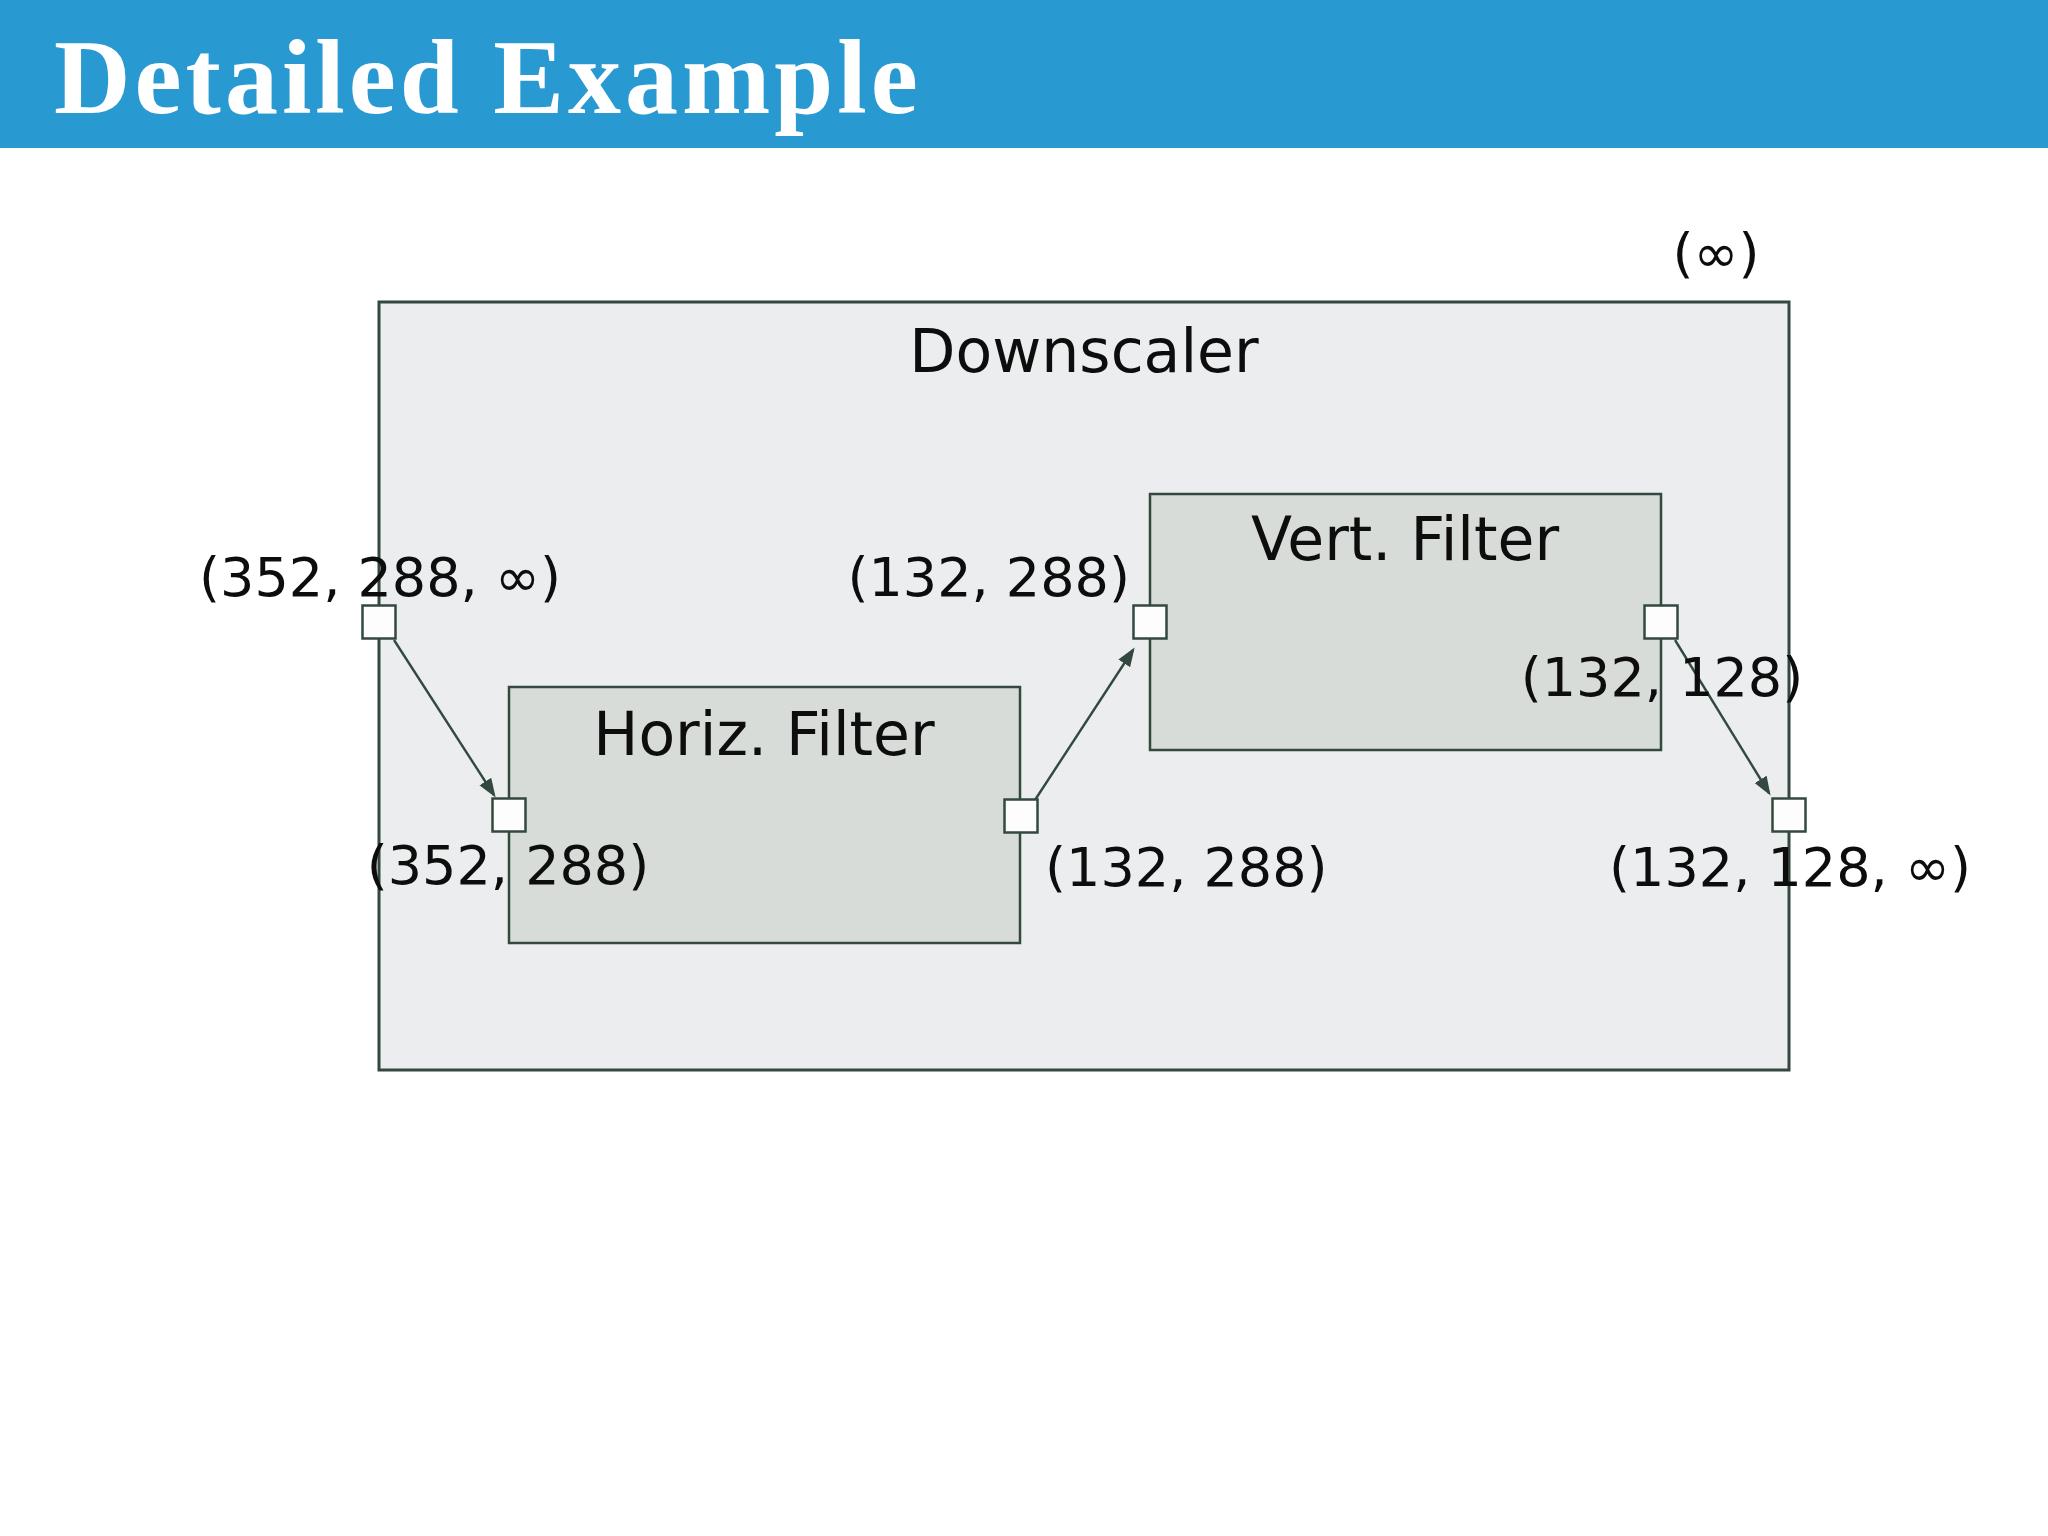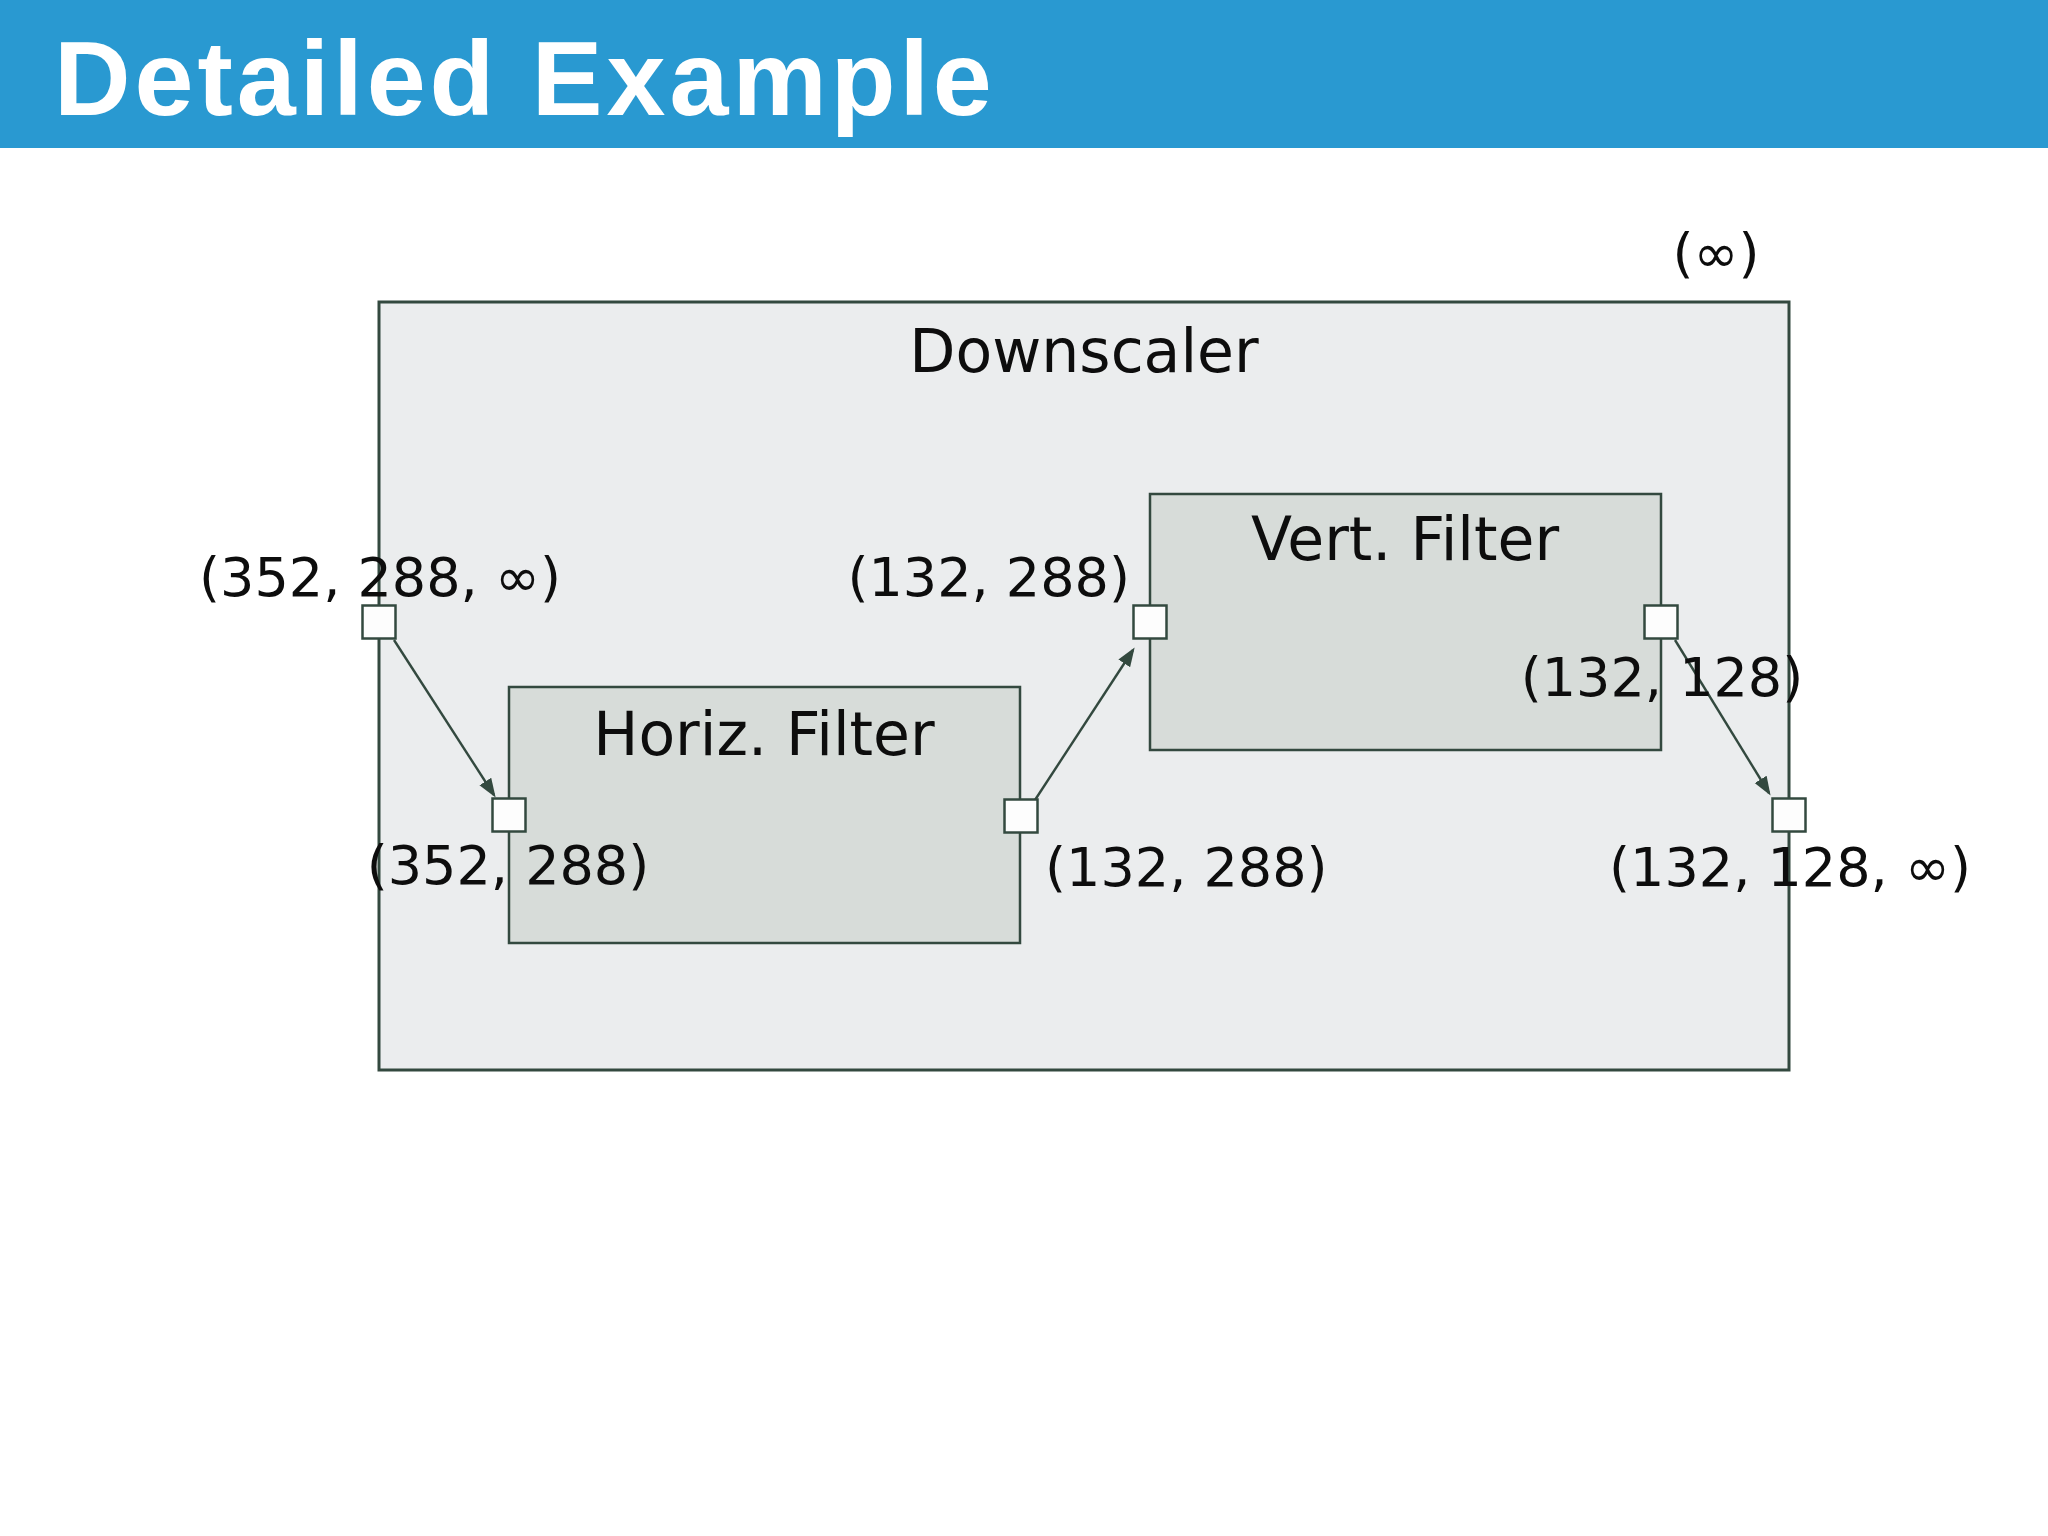--- a/index.html
+++ b/index.html
@@ -29,21 +29,21 @@
     height: 148px;
     background: var(--header_bg);
   }
   .page-title {
     position: absolute;
     left: 54px;
     top: 0;
     height: 148px;
     line-height: 156px;
     color: var(--header_text);
-    font-family: Liberation Sans, sans-serif;
+    font-family: Liberation Serif, serif;
     font-weight: bold;
     font-size: 106px;
     letter-spacing: 4px;
     white-space: nowrap;
   }
   svg.diagram {
     position: absolute;
     top: 0; left: 0;
     width: 2048px;
     height: 1536px;

